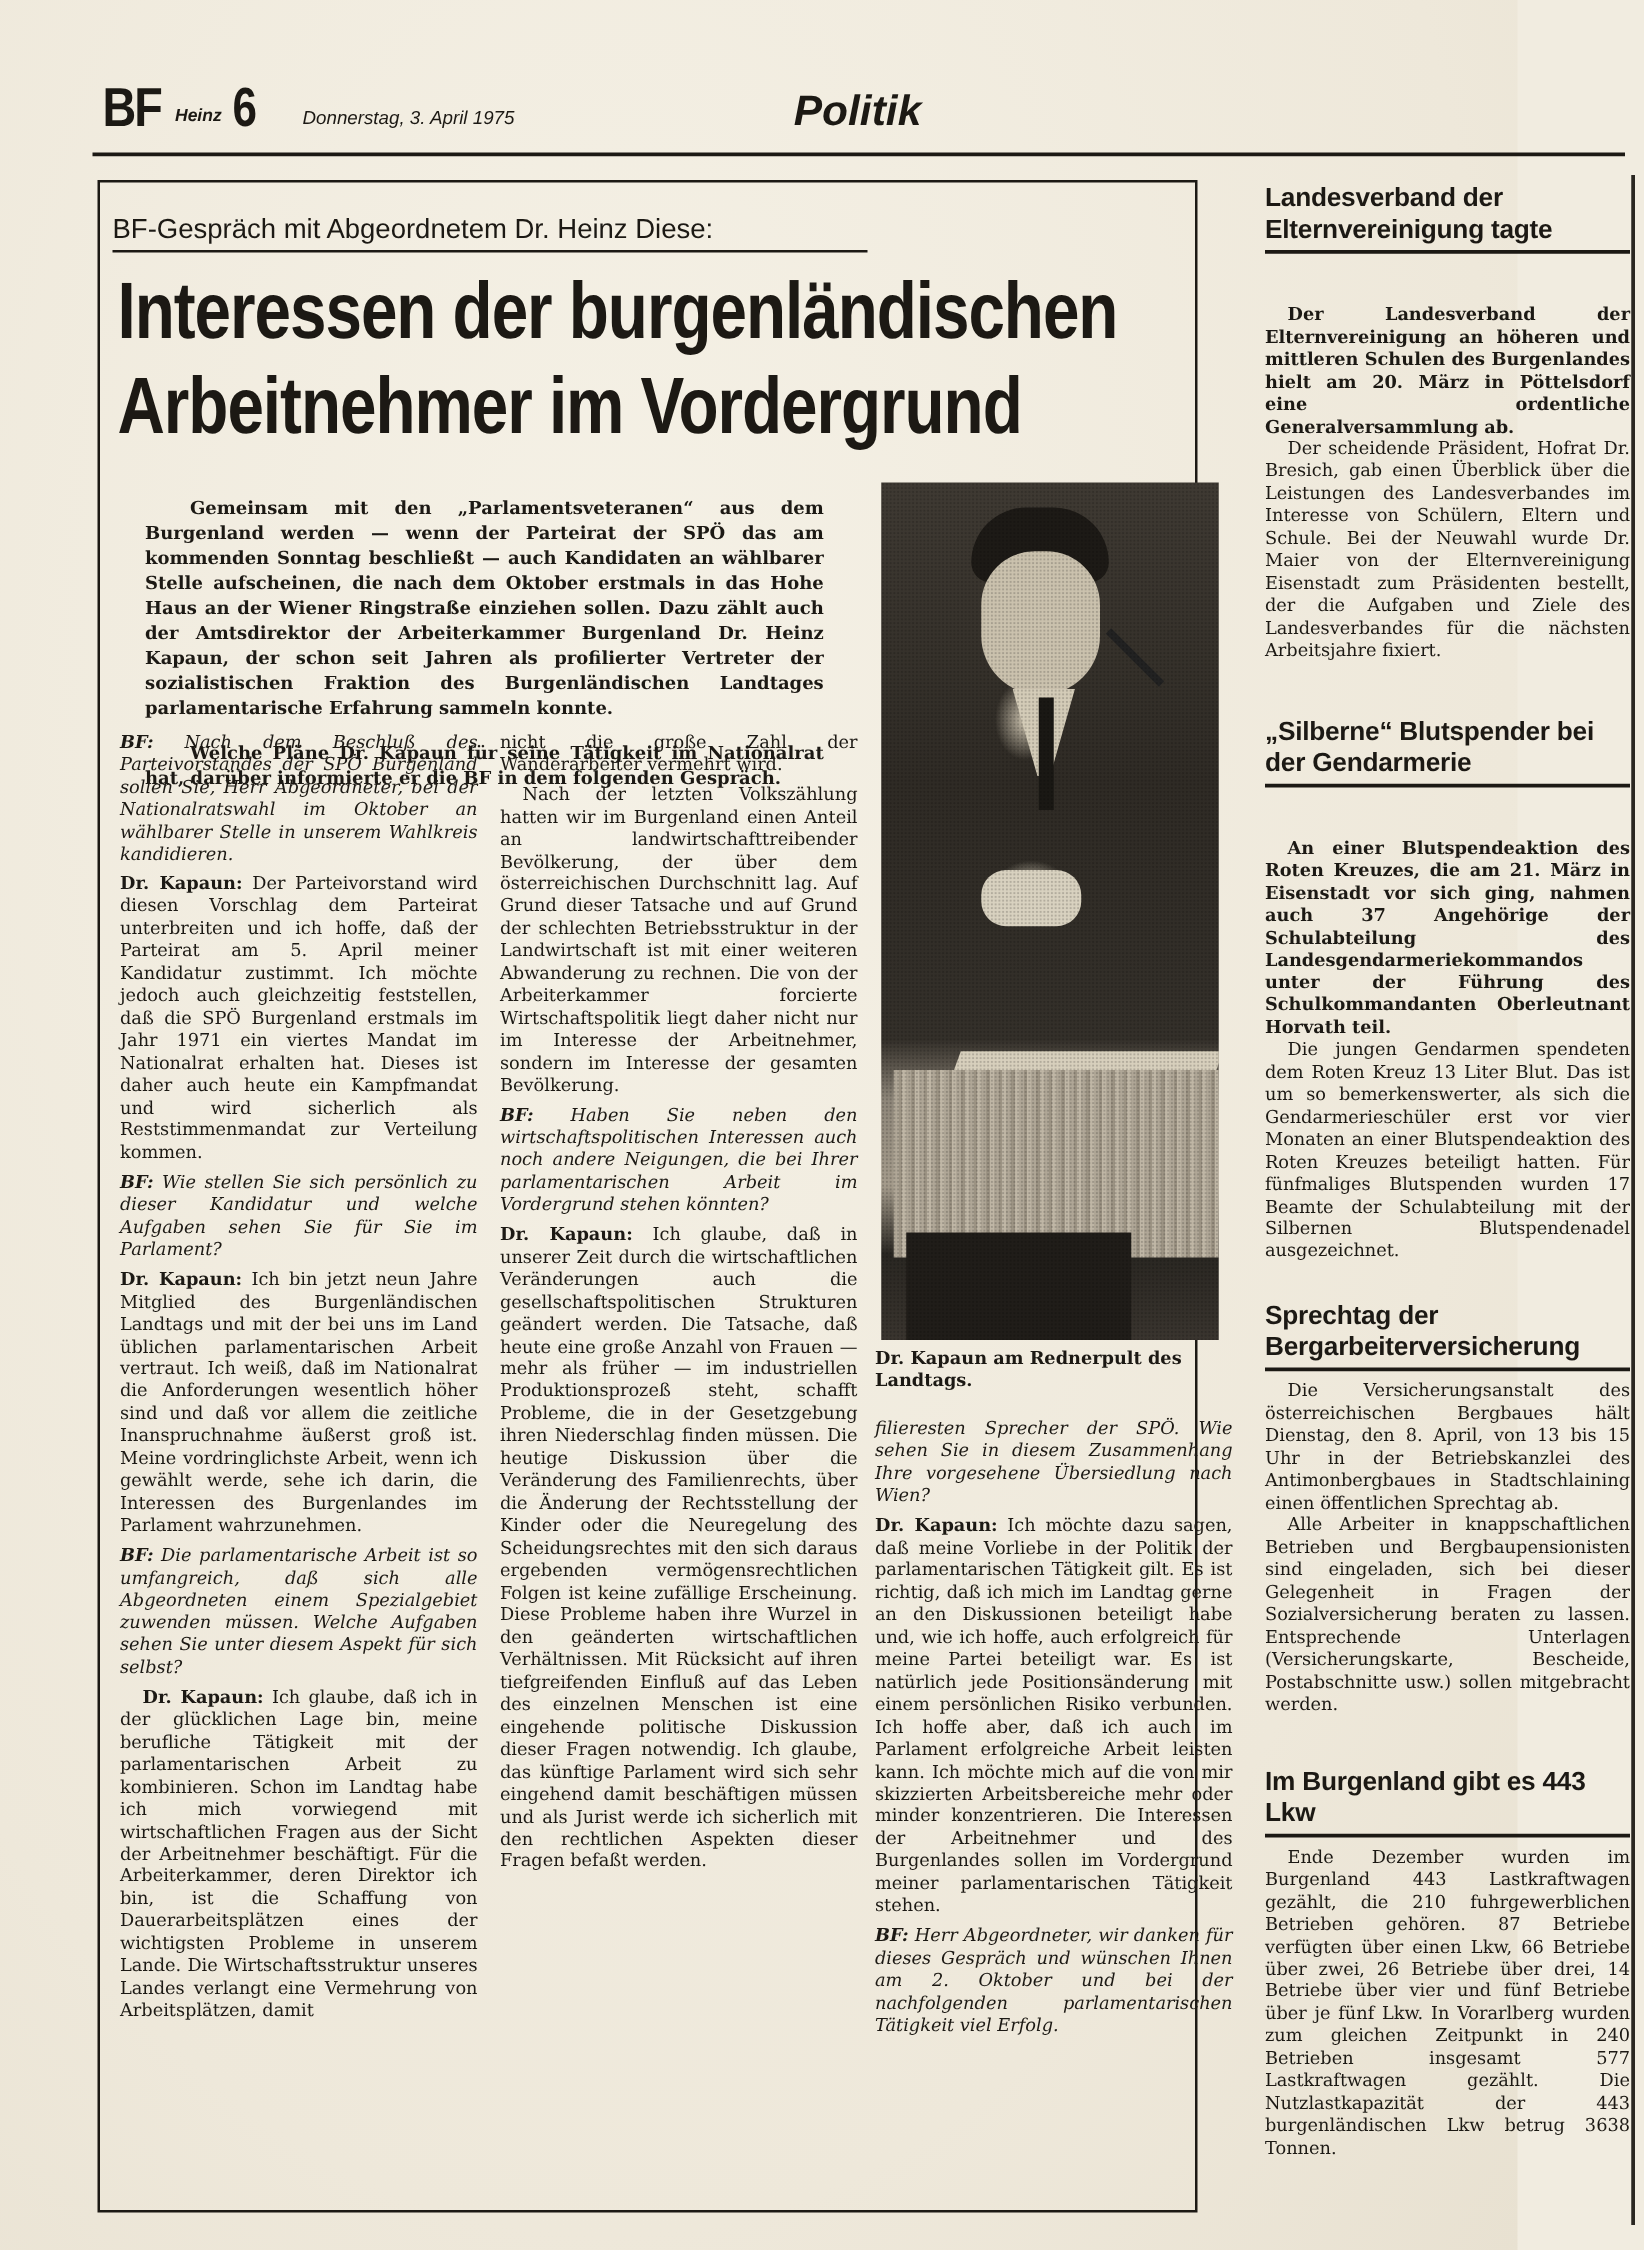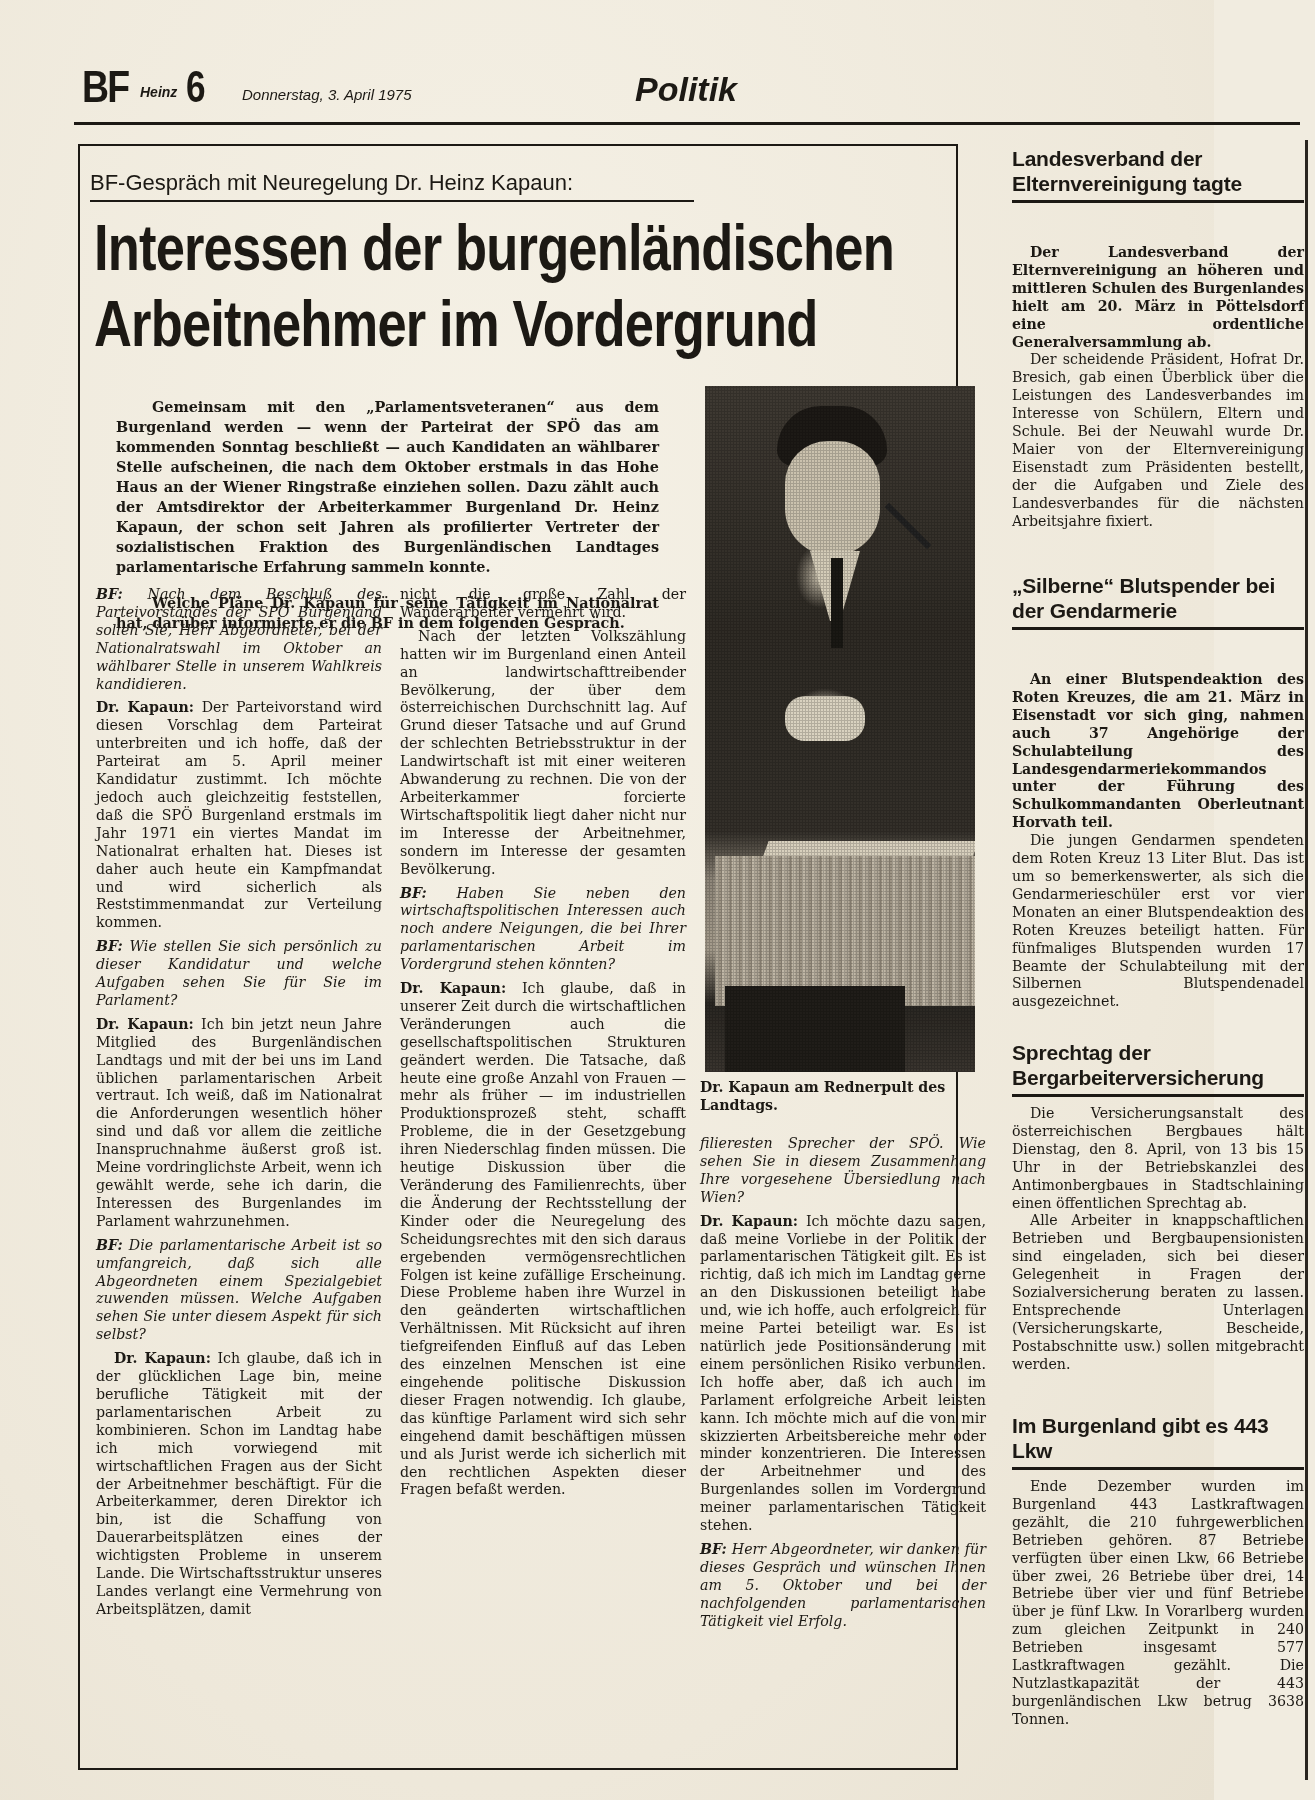--- a/index.html
+++ b/index.html
@@ -100,21 +100,21 @@
   <div class="masthead">
     <span class="mh-bf">BF</span>
     <span class="mh-seite">Heinz</span>
     <span class="mh-num">6</span>
     <span class="mh-date">Donnerstag, 3. April 1975</span>
     <span class="mh-section">Politik</span>
   </div>
   <div class="mh-rule"></div>
 
   <div class="article-frame"></div>
-  <div class="kicker">BF-Gespräch mit Neuregelung Dr. Heinz Kapaun:</div>
+  <div class="kicker">BF-Gespräch mit Abgeordnetem Dr. Heinz Diese:</div>
   <div class="kicker-rule"></div>
   <div class="headline">
     <div>Interessen der burgenländischen</div>
     <div>Arbeitnehmer im Vordergrund</div>
   </div>
 
   <div class="lead">
     <p>Gemeinsam mit den „Parlamentsveteranen“ aus dem Burgenland werden — wenn der Parteirat der SPÖ das am kommenden Sonntag beschließt — auch Kandidaten an wählbarer Stelle aufscheinen, die nach dem Oktober erstmals in das Hohe Haus an der Wiener Ringstraße einziehen sollen. Dazu zählt auch der Amtsdirektor der Arbeiterkammer Burgenland Dr. Heinz Kapaun, der schon seit Jahren als profilierter Vertreter der sozialistischen Fraktion des Burgenländischen Landtages parlamentarische Erfahrung sammeln konnte.</p>
     <p>Welche Pläne Dr. Kapaun für seine Tätigkeit im Nationalrat hat, darüber informierte er die BF in dem folgenden Gespräch.</p>
   </div>
@@ -144,21 +144,21 @@
     <div class="hand"></div>
     <div class="desktop"></div>
     <div class="desk"></div>
     <div class="base"></div>
   </div>
   <div class="caption">Dr. Kapaun am Rednerpult des Landtags.</div>
 
   <div class="col col3">
     <p class="q">filieresten Sprecher der SPÖ. Wie sehen Sie in diesem Zusammenhang Ihre vorgesehene Übersiedlung nach Wien?</p>
     <p class="ans"><b>Dr. Kapaun:</b> <span>Ich möchte dazu sagen, daß meine Vorliebe in der Politik der parlamentarischen Tätigkeit gilt. Es ist richtig, daß ich mich im Landtag gerne an den Diskussionen beteiligt habe und, wie ich hoffe, auch erfolgreich für meine Partei beteiligt war. Es ist natürlich jede Positionsänderung mit einem persönlichen Risiko verbunden. Ich hoffe aber, daß ich auch im Parlament erfolgreiche Arbeit leisten kann. Ich möchte mich auf die von mir skizzierten Arbeitsbereiche mehr oder minder konzentrieren. Die Interessen der Arbeitnehmer und des Burgenlandes sollen im Vordergrund meiner parlamentarischen Tätigkeit stehen.</span></p>
-    <p class="q"><b>BF:</b> <span>Herr Abgeordneter, wir danken für dieses Gespräch und wünschen Ihnen am 5. Oktober und bei der nachfolgenden parlamentarischen Tätigkeit viel Erfolg.</span></p>
+    <p class="q"><b>BF:</b> <span>Herr Abgeordneter, wir danken für dieses Gespräch und wünschen Ihnen am 2. Oktober und bei der nachfolgenden parlamentarischen Tätigkeit viel Erfolg.</span></p>
   </div>
 
   <div class="side s1">
     <h2>Landesverband der Elternvereinigung tagte</h2>
     <div class="srule"></div>
     <p class="bold">Der Landesverband der Elternvereinigung an höheren und mittleren Schulen des Burgenlandes hielt am 20. März in Pöttelsdorf eine ordentliche Generalversammlung ab.</p>
     <p>Der scheidende Präsident, Hofrat Dr. Bresich, gab einen Überblick über die Leistungen des Landesverbandes im Interesse von Schülern, Eltern und Schule. Bei der Neuwahl wurde Dr. Maier von der Elternvereinigung Eisenstadt zum Präsidenten bestellt, der die Aufgaben und Ziele des Landesverbandes für die nächsten Arbeitsjahre fixiert.</p>
   </div>
 
   <div class="side s2">

